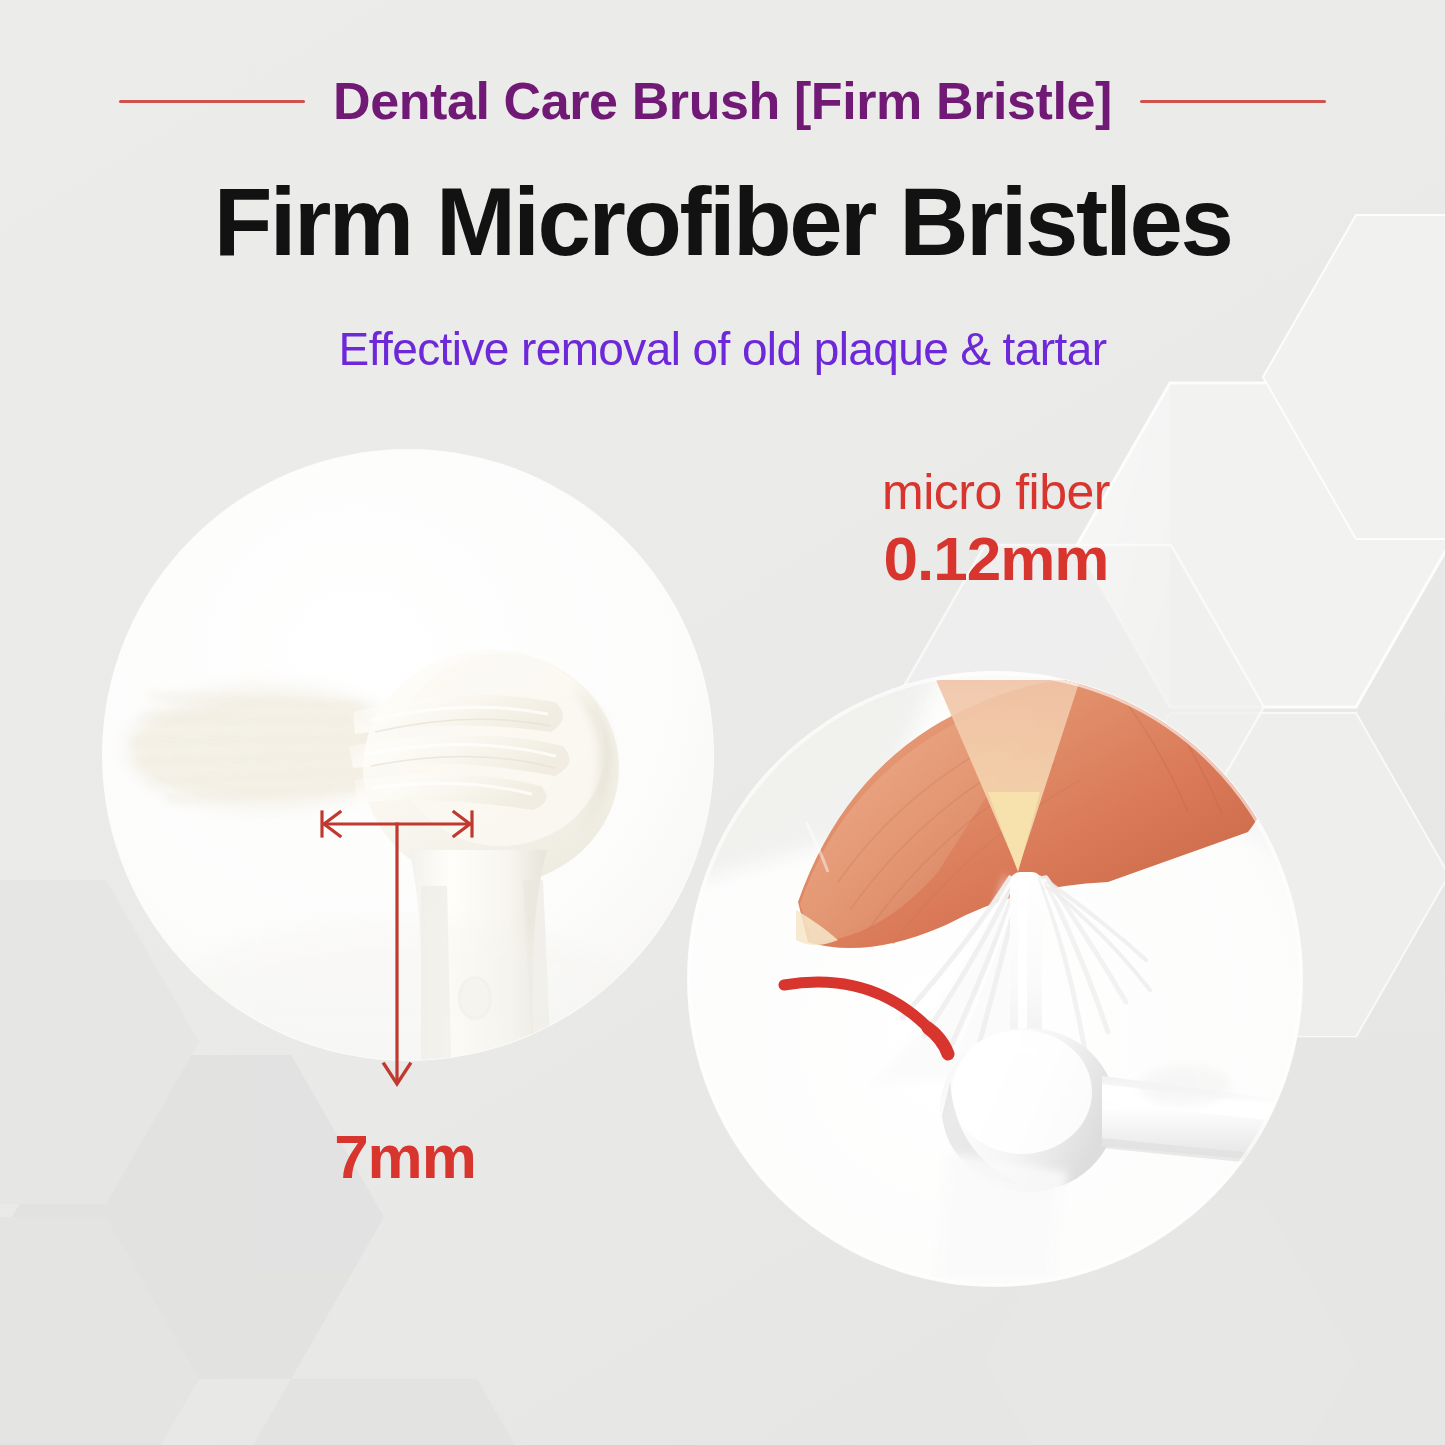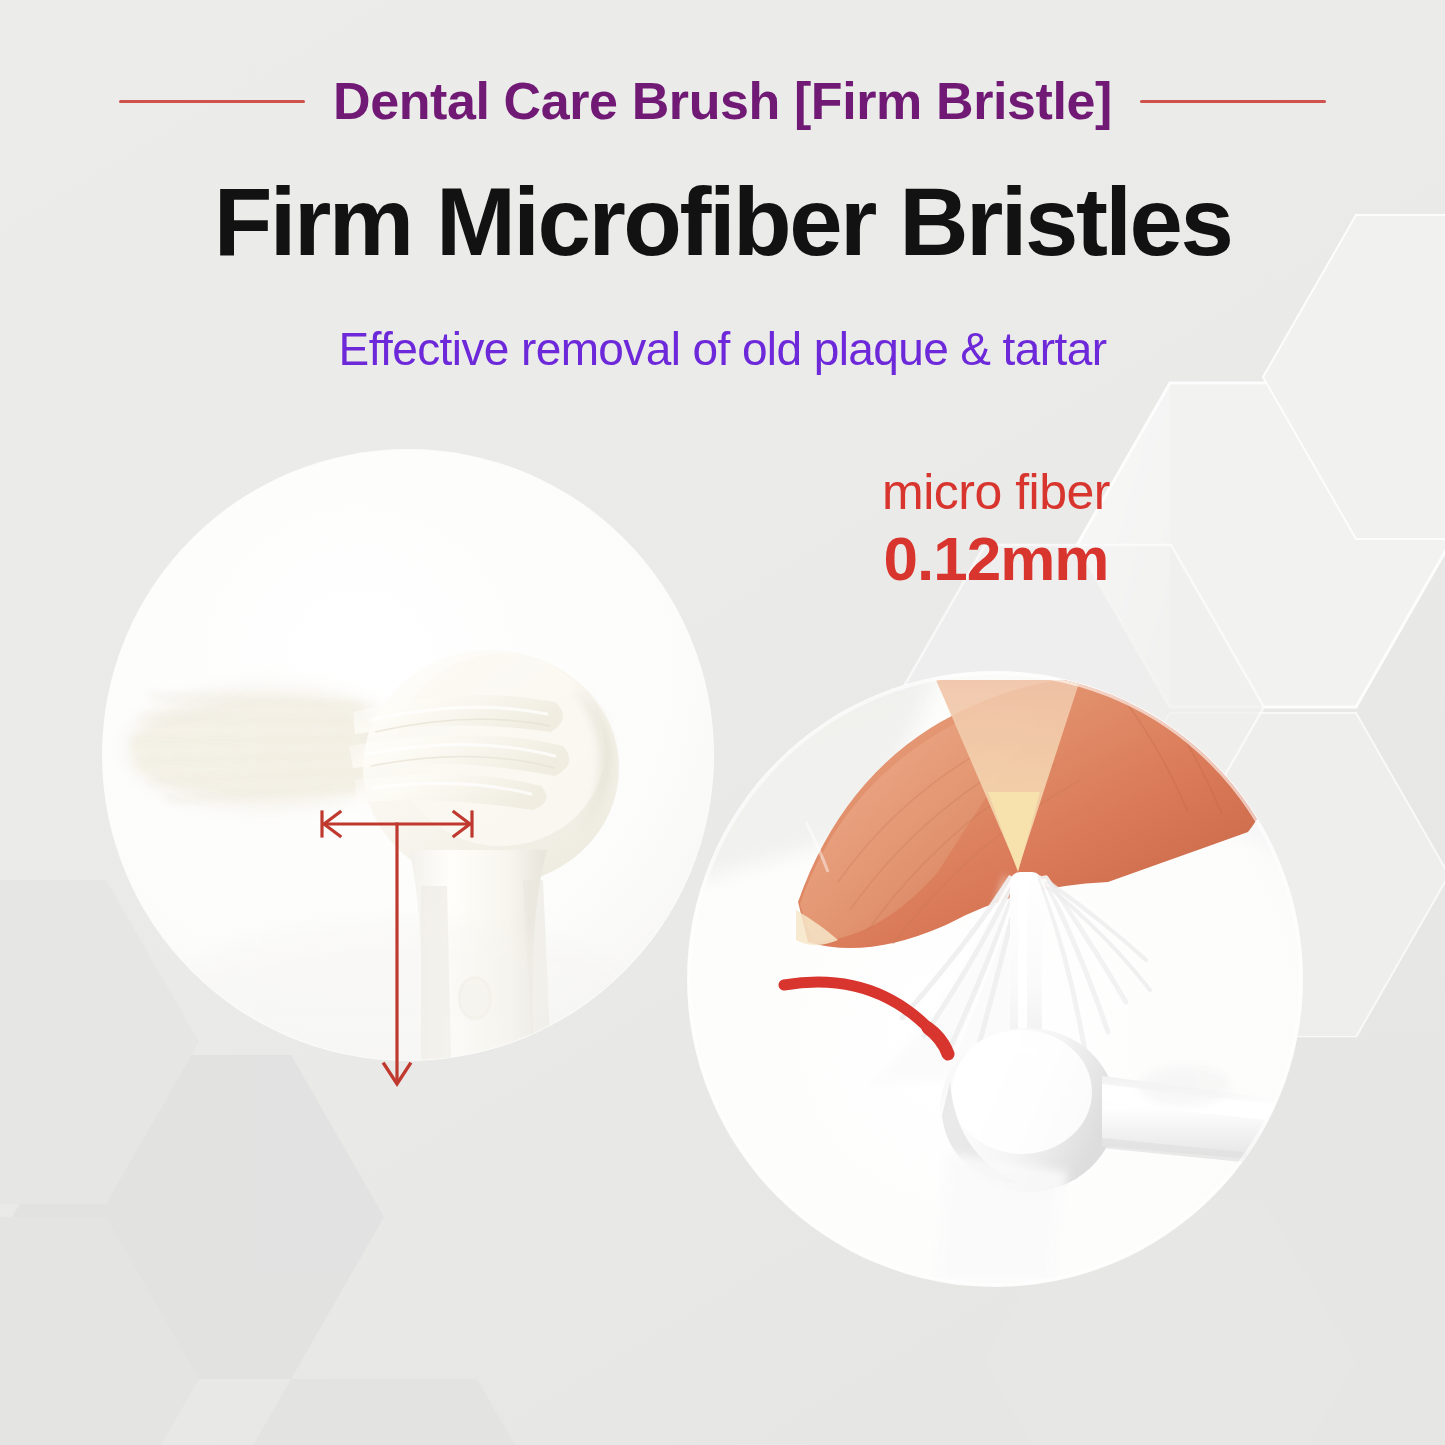--- a/index.html
+++ b/index.html
@@ -412,15 +412,16 @@
       <ellipse cx="307" cy="307" rx="306" ry="306" fill="none" stroke="#ffffff" stroke-width="4" opacity="0.6"></ellipse>
     </svg>
   </div>
 
   <div class="callout" id="callout-microfiber">
     <span class="lbl">micro fiber</span>
     <span class="val">0.12mm</span>
   </div>
 
   <div class="callout" id="callout-fiberlen">
+    <span class="val">7mm</span>
   </div>
 
 </div>
 
 </body></html>

